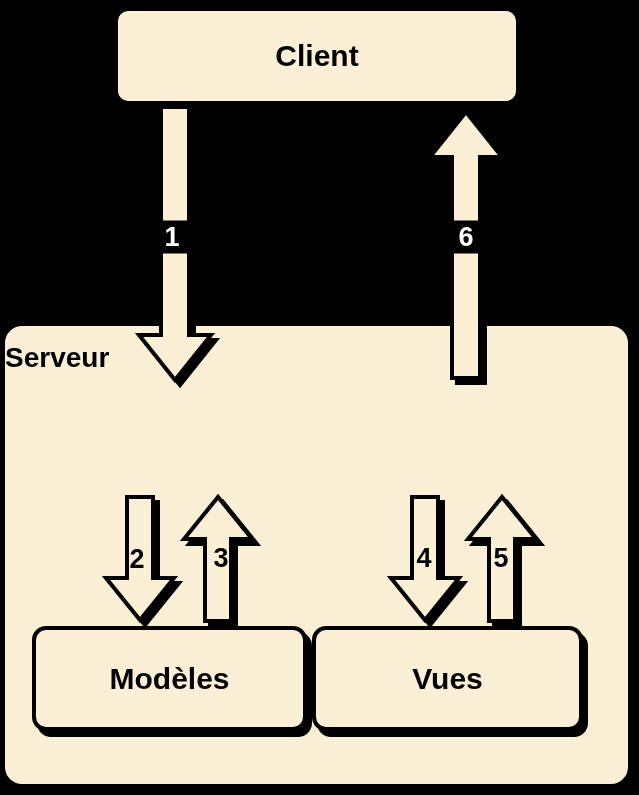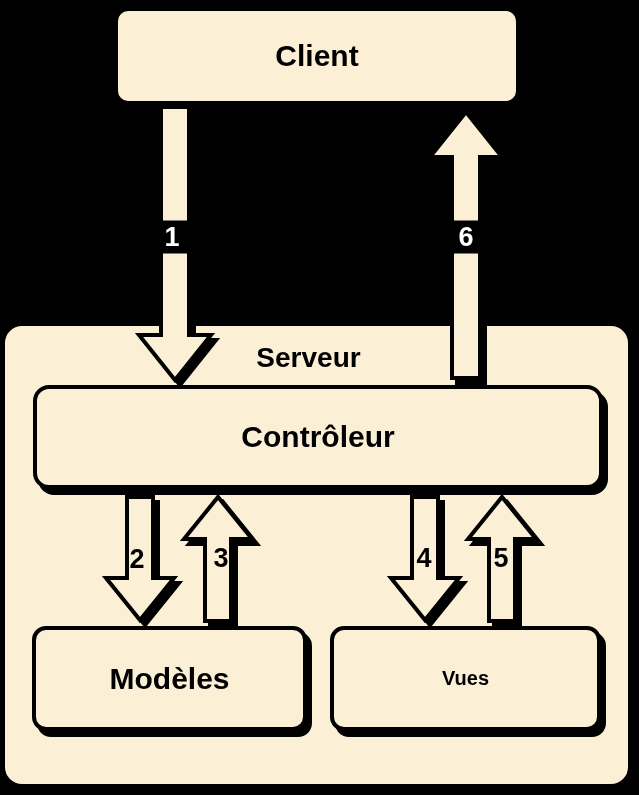--- a/index.html
+++ b/index.html
@@ -24,35 +24,35 @@
     border-radius:13px; font-size:30px;
     box-shadow:4px 5px 0 #000;
   }
   .serveur {
     left:2px; top:323px; width:629px; height:464px;
     border-radius:20px;
     display:block;
   }
   .serveur-label {
     position:absolute; left:0; right:16px; top:16px;
-    text-align:center; font-size:28px; font-weight:700; color:#000;
+    font-size:28px; font-weight:700; color:#000;
   }
   .controleur {
     left:33px; top:385px; width:570px; height:104px;
     border:4px solid #000; border-radius:16px; font-size:30px;
     box-shadow:5px 6px 0 #000;
   }
   .modeles {
     left:32px; top:626px; width:275px; height:105px;
     border:4px solid #000; border-radius:14px; font-size:30px;
     box-shadow:5px 6px 0 #000;
   }
   .vues {
-    left:330px; top:626px; width:271px; height:105px;
-    border:4px solid #000; border-radius:14px; font-size:20px;
+    left:312px; top:626px; width:271px; height:105px;
+    border:4px solid #000; border-radius:14px; font-size:30px;
     box-shadow:5px 6px 0 #000;
   }
   .arrows {
     position:absolute; left:0; top:0; width:639px; height:795px;
     pointer-events:none;
   }
   .arrows path {
     fill:#FBF0D6; stroke:#000; stroke-width:4;
     stroke-linejoin:miter;
     filter:drop-shadow(5px 5px 0 #000);
@@ -78,23 +78,20 @@
 <div class="canvas">
 
   <div class="box client">
     <span>Client</span>
   </div>
 
   <div class="box serveur">
     <div class="serveur-label">Serveur</div>
   </div>
 
-  <div class="box controleur">
-    <span>Contrôleur</span>
-  </div>
 
   <div class="box modeles">
     <span>Modèles</span>
   </div>
 
   <div class="box vues">
     <span>Vues</span>
   </div>
 
   <svg class="arrows" viewBox="0 0 639 795">

